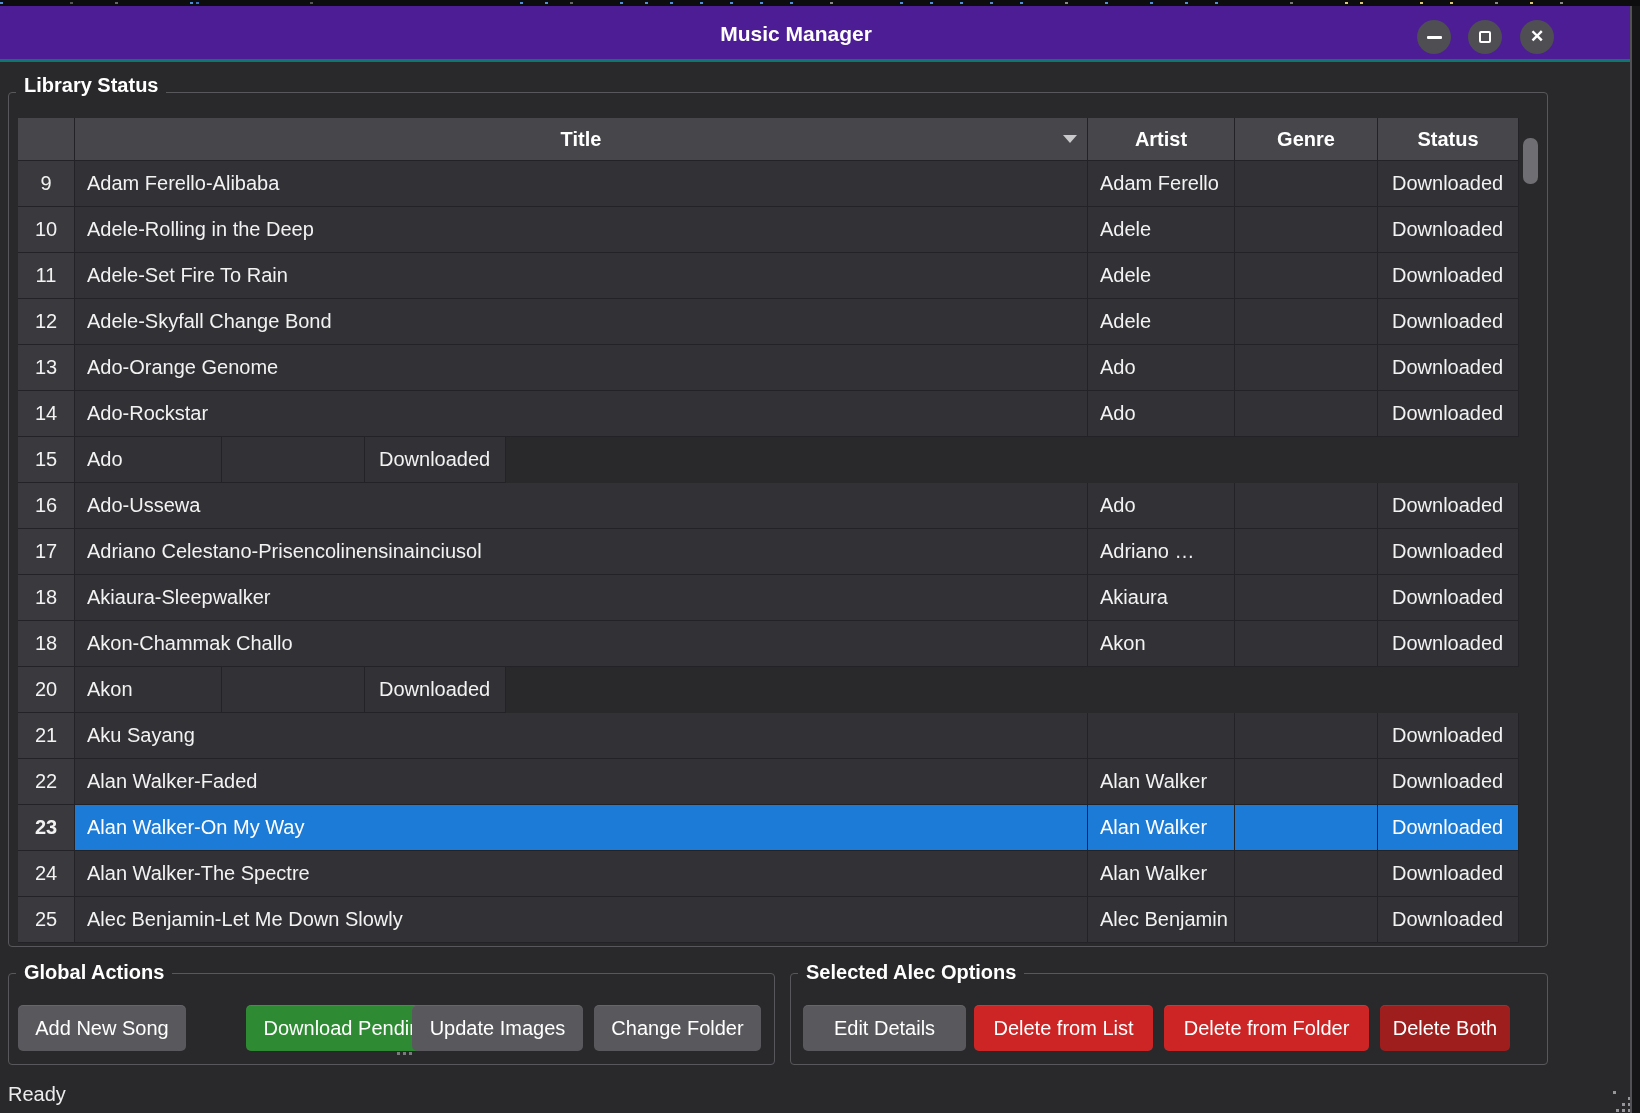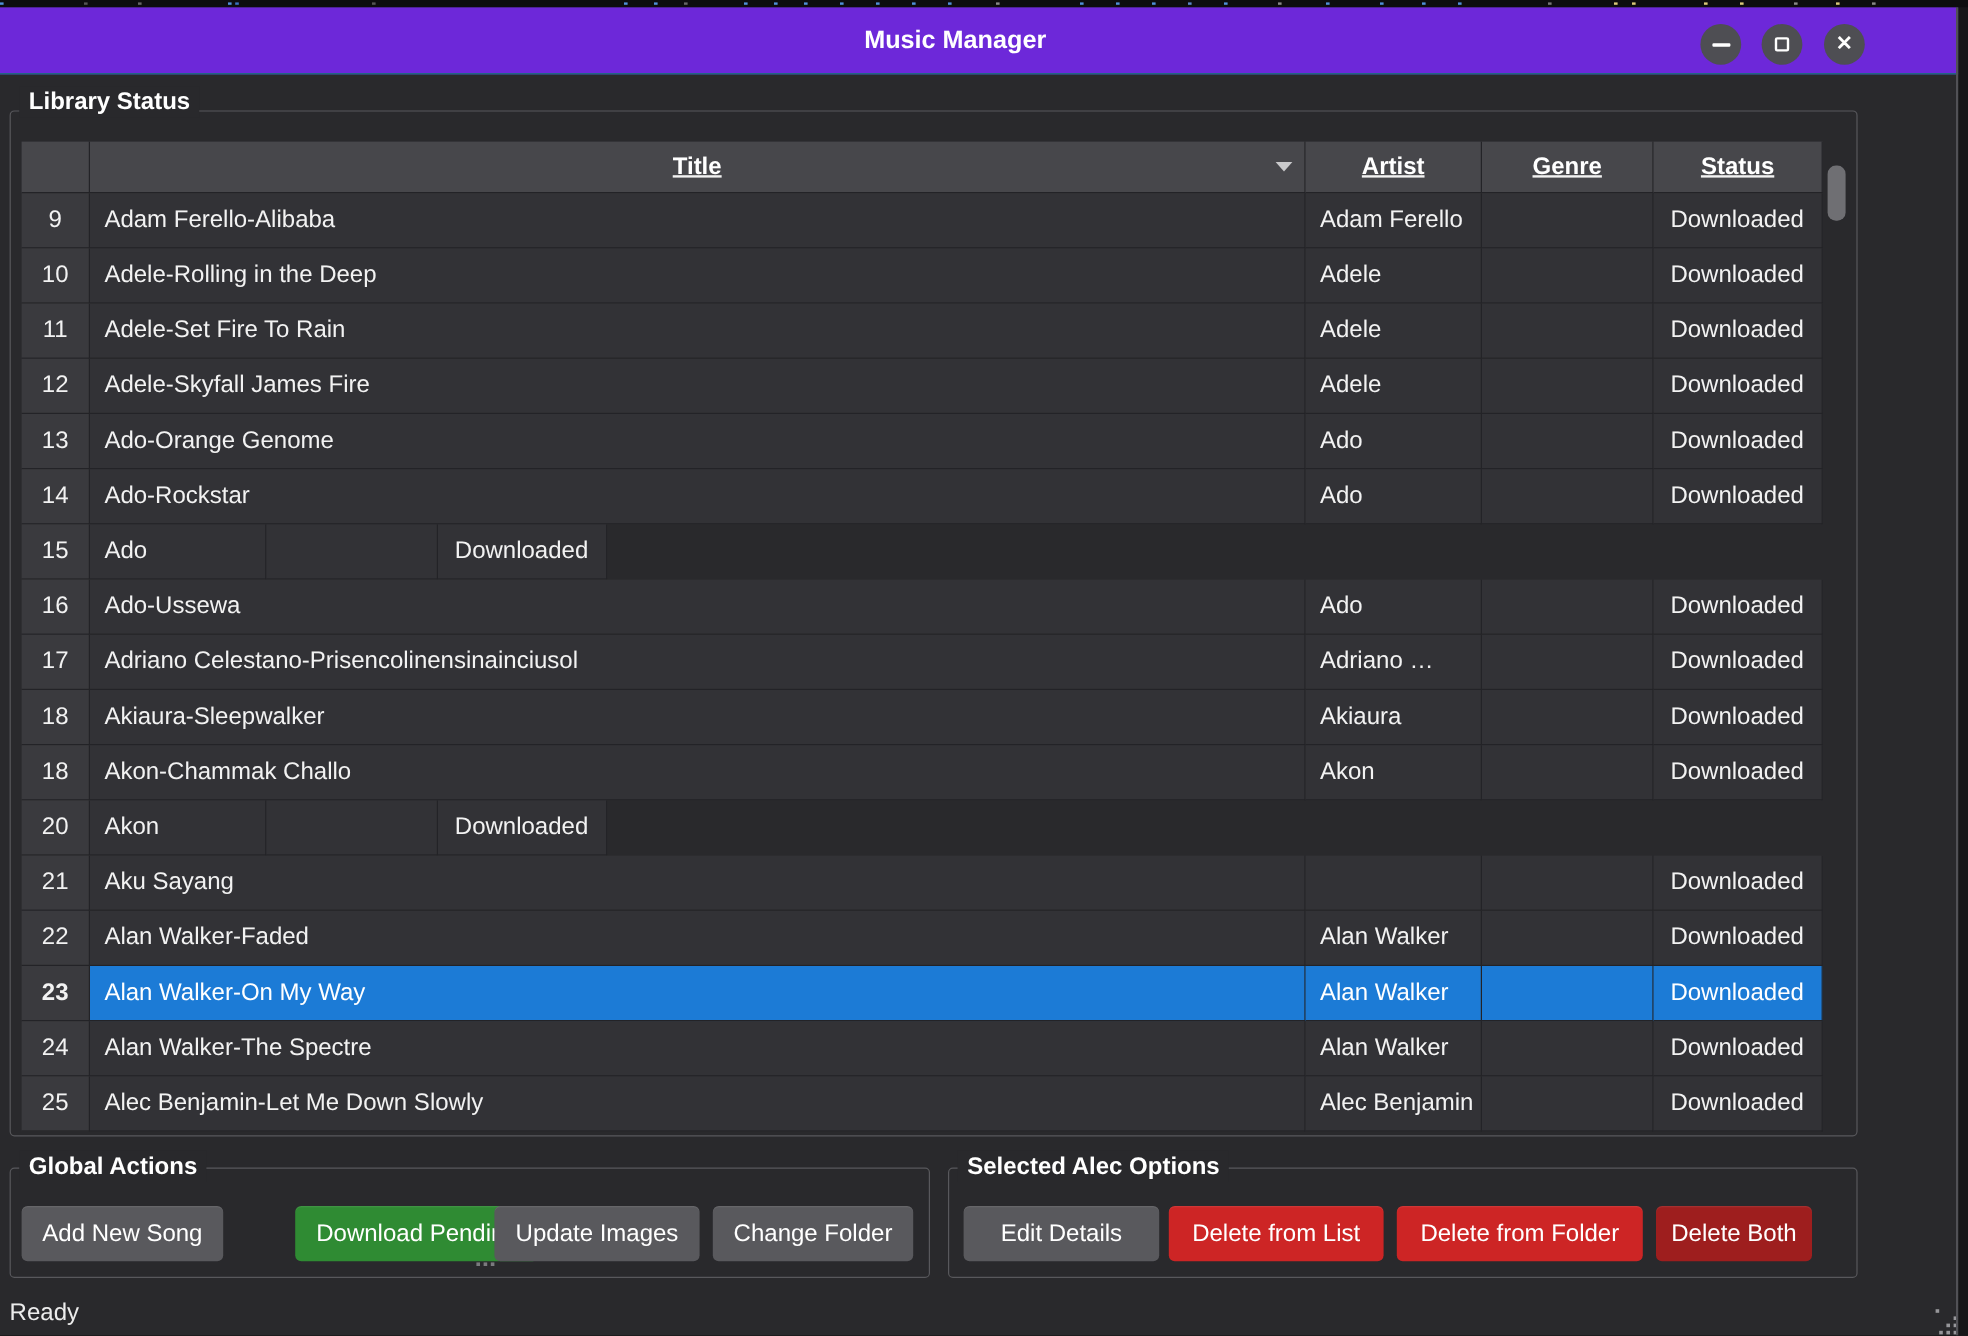--- a/index.html
+++ b/index.html
@@ -20,40 +20,40 @@
       830px 0 #888, 900px 0 #4f8fd8, 930px 0 #4f8fd8, 960px 0 #4f8fd8, 990px 0 #5a87c8,
       1020px 0 #4f8fd8, 1065px 0 #888, 1105px 0 #4f8fd8, 1150px 0 #4f8fd8, 1185px 0 #4f8fd8,
       1215px 0 #4f8fd8, 1290px 0 #777, 1345px 0 #d9c878, 1360px 0 #d9c878, 1420px 0 #d9c878,
       1450px 0 #d9c878, 1495px 0 #888, 1530px 0 #d9c878, 1560px 0 #888; }
 
   
   .window-right-edge { position:absolute; left:1630px; top:6px; width:2px; height:1107px; background:#515156; z-index:5; }
   .screen-right-bg  { position:absolute; left:1632px; top:0; width:8px; height:1113px; background:#161618; z-index:5; }
 
   
-  .titlebar { position:absolute; left:0; top:6px; width:1632px; height:56px; background:#6d28d9; border-bottom:1px solid #0f766e;padding-left:48px; }
+  .titlebar { position:absolute; left:0; top:6px; width:1632px; height:56px; background:#4c1d95; border-bottom:3px solid #0f766e;padding-left:48px; }
   .titlebar .app-title { position:absolute; left:0; top:0; width:1592px; height:56px; line-height:56px; text-align:center; font-size:21px; font-weight:bold; color:#ffffff; }
   .winbtn { position:absolute; top:14px; width:34px; height:34px; border:none; border-radius:50%; background:#4e4e53; cursor:default; }
   .winbtn.min  { left:1417px; }
   .winbtn.max  { left:1468px; }
   .winbtn.close{ left:1520px; }
   .ic-min { display:block; margin:0 auto; width:15px; height:3px; background:#ffffff; border-radius:1px; }
   .ic-max { display:block; margin:0 auto; width:12px; height:12px; border:2.5px solid #ffffff; border-radius:2px; }
   .ic-close { display:block; width:100%; text-align:center; color:#ffffff; font-size:17px; font-weight:bold; line-height:34px; }
 
   
   .groupbox { position:absolute; border:1px solid #58585c; border-radius:4px; }
   .group-label { position:absolute; font-size:20px; font-weight:bold; color:#ffffff; background:#29292c; padding:0 8px; line-height:26px; white-space:nowrap; z-index:3; }
 
   .gb-library { left:8px; top:92px; width:1540px; height:855px; }
   .lbl-library { left:16px; top:72px; }
 
   
   .table { position:absolute; left:18px; top:118px; width:1503px; height:825px; z-index:2; }
-  .thead { display:flex; height:43px;text-decoration:underline; }
+  .thead { display:flex; height:43px; }
   .hcell { background:#47474b; border-right:1px solid #232327; border-bottom:1px solid #232327;
            font-size:20px; font-weight:bold; color:#ffffff; text-align:center; line-height:42px; position:relative; }
   .trow  { display:flex; height:46px; }
   .cell  { border-right:1px solid #232327; border-bottom:1px solid #232327; font-size:20px; line-height:45px;
            white-space:nowrap; overflow:hidden; color:#f2f2f2; }
   .w-num    { width:57px; }
   .w-title  { width:1013px; }
   .w-artist { width:147px; }
   .w-genre  { width:143px; }
   .w-status { width:141px; }
@@ -157,21 +157,21 @@
         </div>
         <div class="trow">
           <div class="cell num w-num">11</div>
           <div class="cell c-title w-title">Adele-Set Fire To Rain</div>
           <div class="cell c-artist w-artist">Adele</div>
           <div class="cell c-genre w-genre"></div>
           <div class="cell c-status w-status">Downloaded</div>
         </div>
         <div class="trow">
           <div class="cell num w-num">12</div>
-          <div class="cell c-title w-title">Adele-Skyfall James Fire</div>
+          <div class="cell c-title w-title">Adele-Skyfall Change Bond</div>
           <div class="cell c-artist w-artist">Adele</div>
           <div class="cell c-genre w-genre"></div>
           <div class="cell c-status w-status">Downloaded</div>
         </div>
         <div class="trow">
           <div class="cell num w-num">13</div>
           <div class="cell c-title w-title">Ado-Orange Genome</div>
           <div class="cell c-artist w-artist">Ado</div>
           <div class="cell c-genre w-genre"></div>
           <div class="cell c-status w-status">Downloaded</div>

